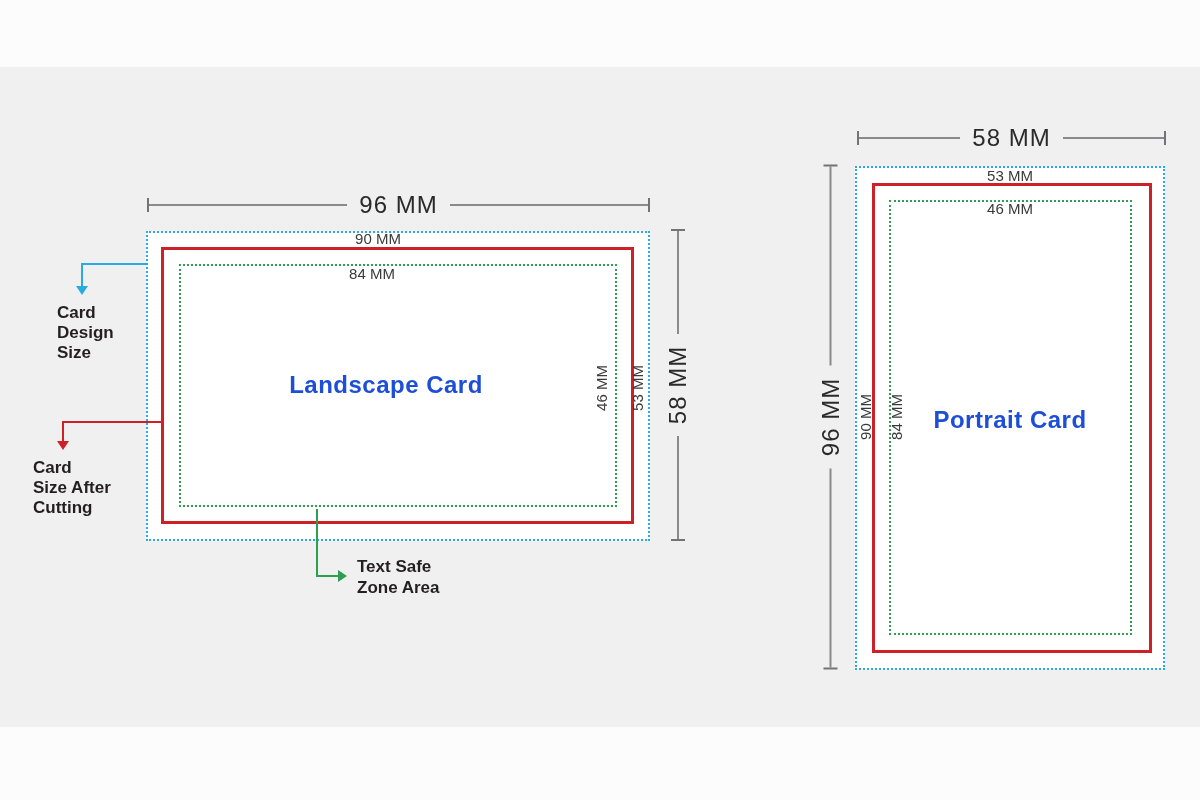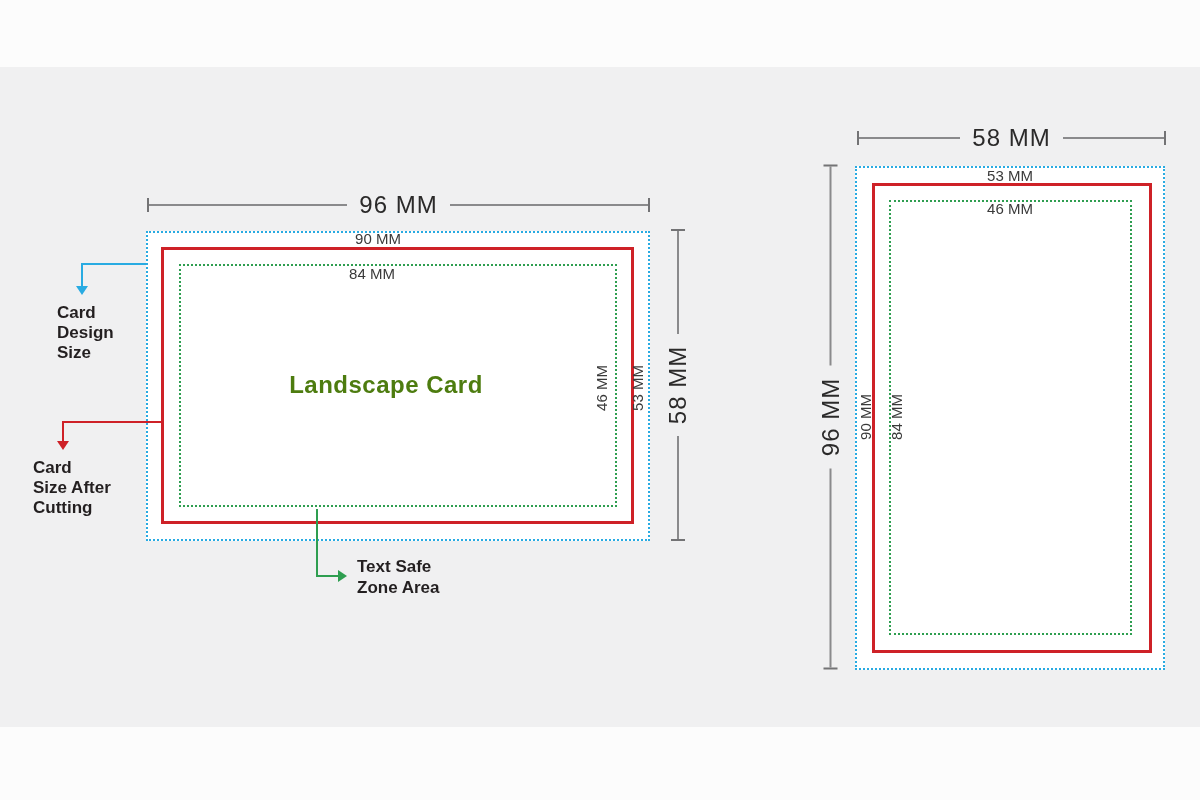--- a/index.html
+++ b/index.html
@@ -31,21 +31,21 @@
   
   .mlabel{
     position:absolute;width:60px;height:16px;line-height:16px;
     font-size:15px;text-align:center;color:#3a3a3a;white-space:nowrap;
   }
   .mlabel.vert{transform:rotate(-90deg);}
 
   
   .card-title{
     position:absolute;width:300px;text-align:center;
-    font-size:24px;font-weight:bold;color:#4d7c0f;letter-spacing:.5px;
+    font-size:24px;font-weight:bold;color:#1d4ed8;letter-spacing:.5px;
   }
 
   
   .legend-label{
     position:absolute;font-size:17px;font-weight:bold;line-height:20px;
     color:#231f20;white-space:pre-line;
   }
 
   
   .conn{position:absolute;}
@@ -130,13 +130,14 @@
 
   <div class="rect design-rect" style="left:855px;top:166px;width:310px;height:504px;"></div>
   <div class="rect cut-rect" style="left:872px;top:183px;width:280px;height:470px;"></div>
   <div class="rect safe-rect" style="left:889px;top:200px;width:243px;height:435px;"></div>
 
   <div class="mlabel" style="left:980px;top:168px;">53 MM</div>
   <div class="mlabel" style="left:980px;top:201px;">46 MM</div>
   <div class="mlabel vert" style="left:836px;top:409px;">90 MM</div>
   <div class="mlabel vert" style="left:867px;top:409px;">84 MM</div>
 
+  <div class="card-title" style="left:860px;top:406px;">Portrait Card</div>
 </div>
 
 </body></html>

